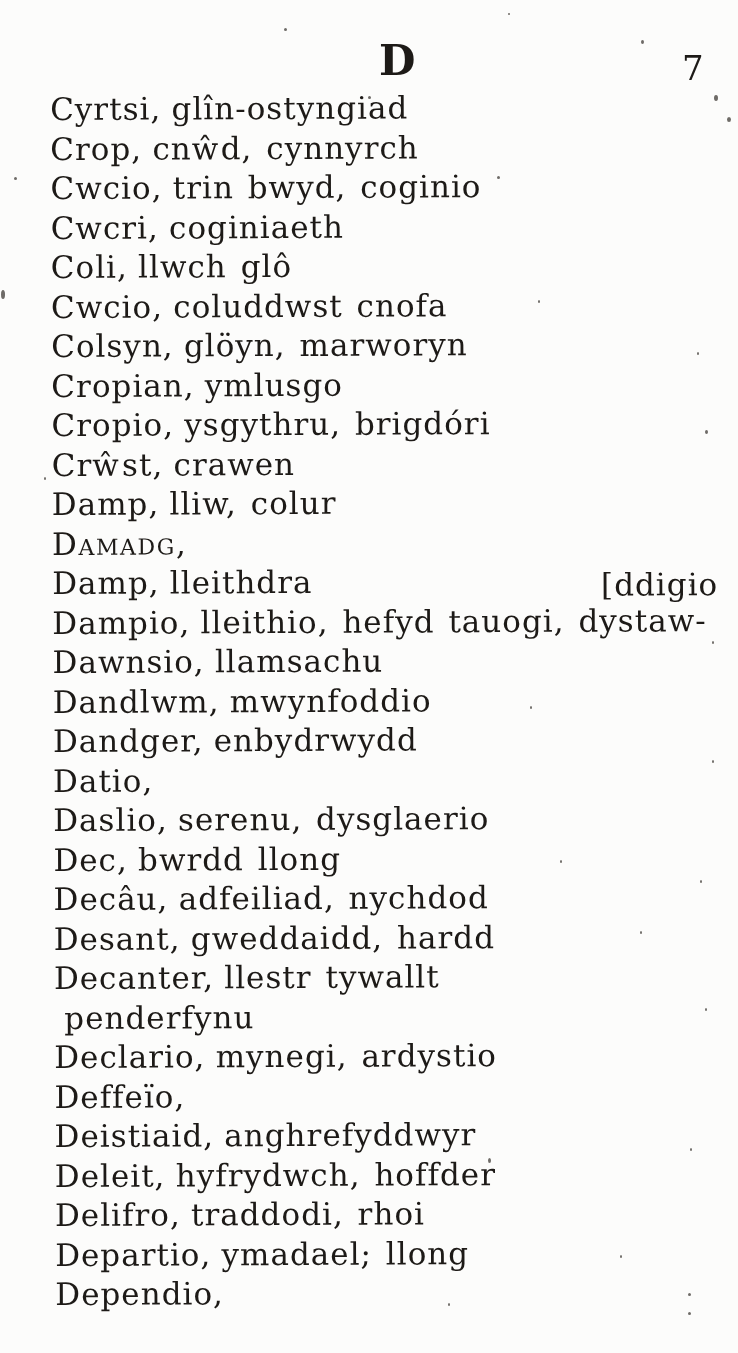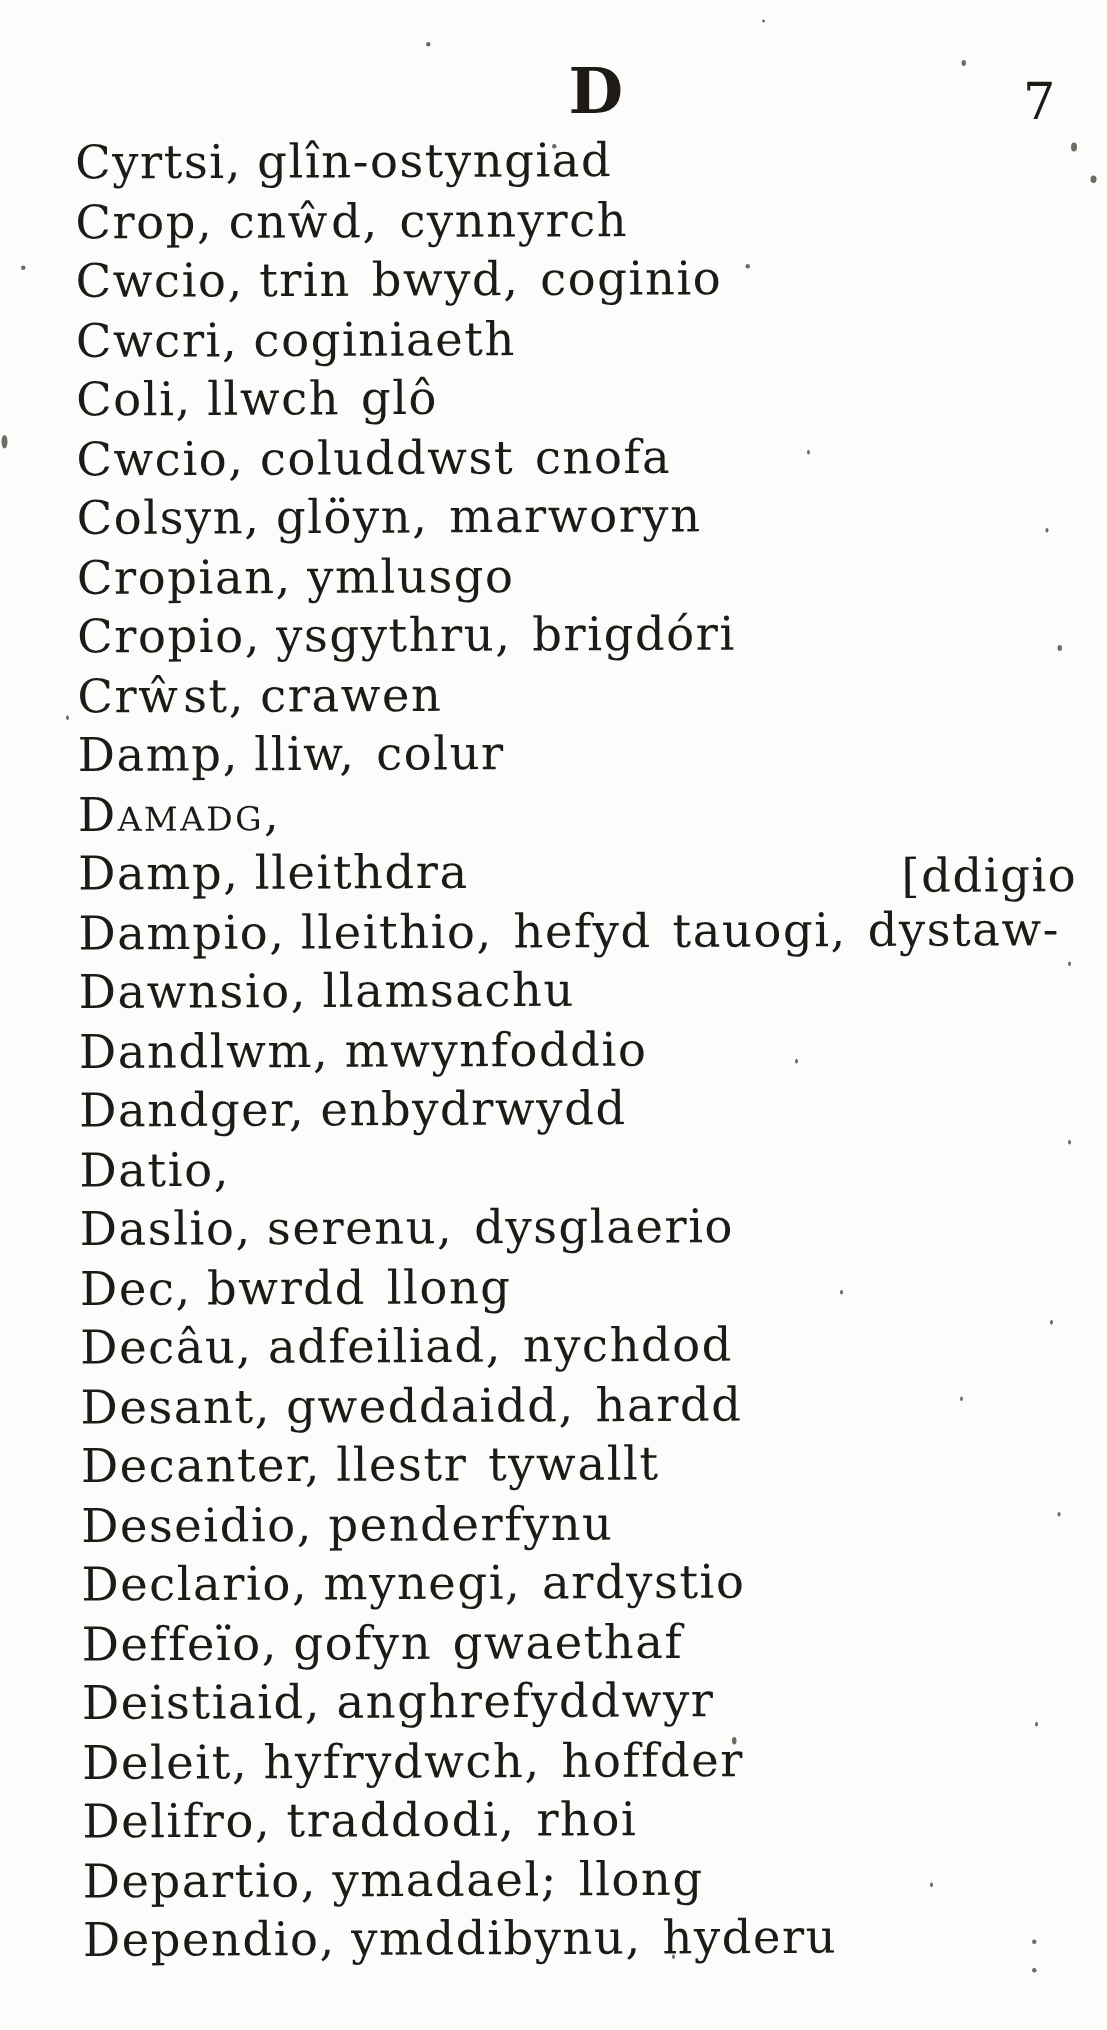--- a/index.html
+++ b/index.html
@@ -179,34 +179,32 @@
 
       </div>
 
       <div class="entry-line">
         <span class="entry-head">Decanter,</span>
         <span class="entry-rest">llestr tywallt</span>
 
       </div>
 
       <div class="entry-line">
-        <span class="entry-head">Deseidio,</span>
         <span class="entry-rest">penderfynu</span>
 
       </div>
 
       <div class="entry-line">
         <span class="entry-head">Declario,</span>
         <span class="entry-rest">mynegi, ardystio</span>
 
       </div>
 
       <div class="entry-line">
         <span class="entry-head">Deffeïo,</span>
-        <span class="entry-rest">gofyn gwaethaf</span>
 
       </div>
 
       <div class="entry-line">
         <span class="entry-head">Deistiaid,</span>
         <span class="entry-rest">anghrefyddwyr</span>
 
       </div>
 
       <div class="entry-line">
@@ -222,21 +220,20 @@
       </div>
 
       <div class="entry-line">
         <span class="entry-head">Departio,</span>
         <span class="entry-rest">ymadael; llong</span>
 
       </div>
 
       <div class="entry-line">
         <span class="entry-head">Dependio,</span>
-        <span class="entry-rest">ymddibynu, hyderu</span>
 
       </div>
 
       <div class="entry-line">
 
       </div>
     </div>
 
   <i class="speck" style="left:284px; top:28px;  width:3px; height:3px"></i>
   <i class="speck" style="left:508px; top:13px;  width:2px; height:2px"></i>

